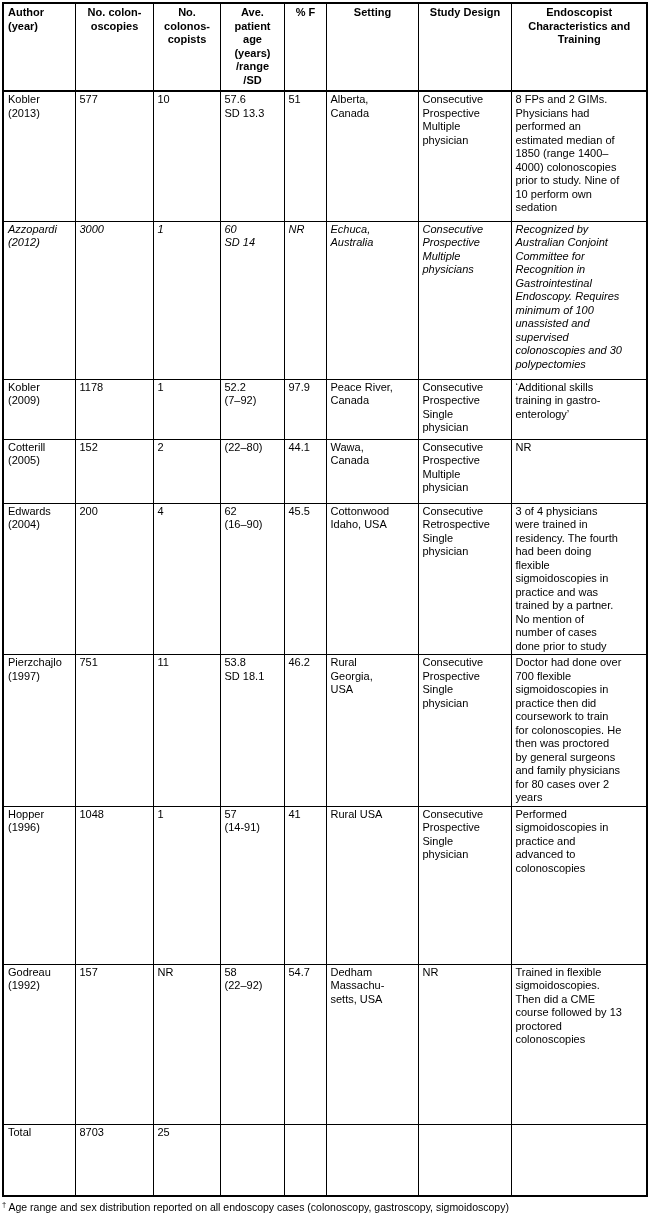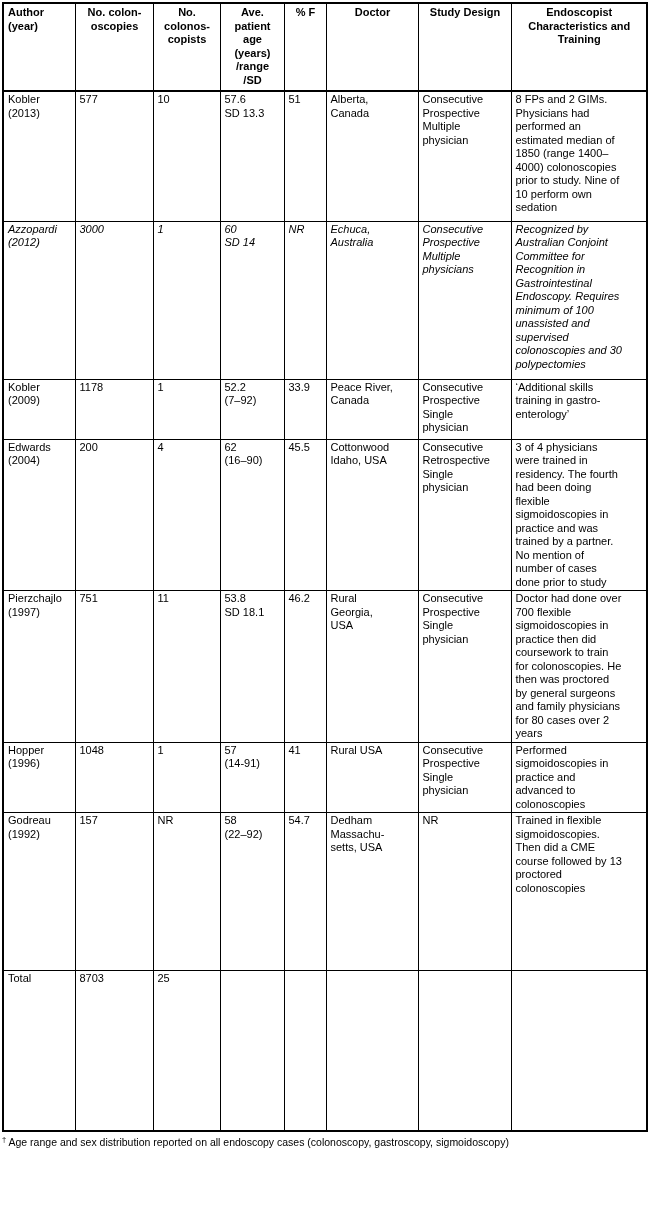--- a/index.html
+++ b/index.html
@@ -101,21 +101,21 @@
         <th>No.
 colonos-
 copists</th>
         <th>Ave.
 patient
 age
 (years)
 /range
 /SD</th>
         <th>% F</th>
-        <th>Doctor</th>
+        <th>Setting</th>
         <th>Study Design</th>
         <th>Endoscopist
 Characteristics and
 Training</th>
       </tr>
     </thead>
     <tbody id="tbody">
   <tr>
     <td>Kobler
 (2013)</td>
@@ -168,32 +168,47 @@
 polypectomies</td>
   </tr>
 
   <tr>
     <td>Kobler
 (2009)</td>
     <td>1178</td>
     <td>1</td>
     <td>52.2
 (7–92)</td>
-    <td>33.9</td>
+    <td>97.9</td>
     <td>Peace River,
 Canada</td>
     <td>Consecutive
 Prospective
 Single
 physician</td>
     <td>‘Additional skills
 training in gastro-
 enterology’</td>
   </tr>
 
+  <tr>
+    <td>Cotterill
+(2005)</td>
+    <td>152</td>
+    <td>2</td>
+    <td>(22–80)</td>
+    <td>44.1</td>
+    <td>Wawa,
+Canada</td>
+    <td>Consecutive
+Prospective
+Multiple
+physician</td>
+    <td>NR</td>
+  </tr>
 
 
 
   <tr>
     <td>Edwards
 (2004)</td>
     <td>200</td>
     <td>4</td>
     <td>62
 (16–90)</td>

